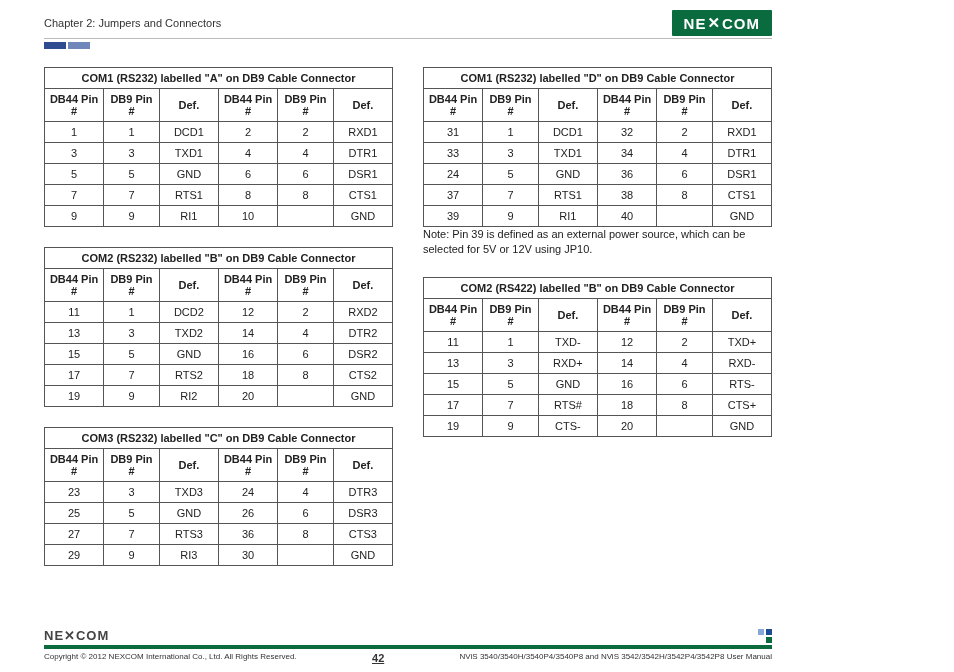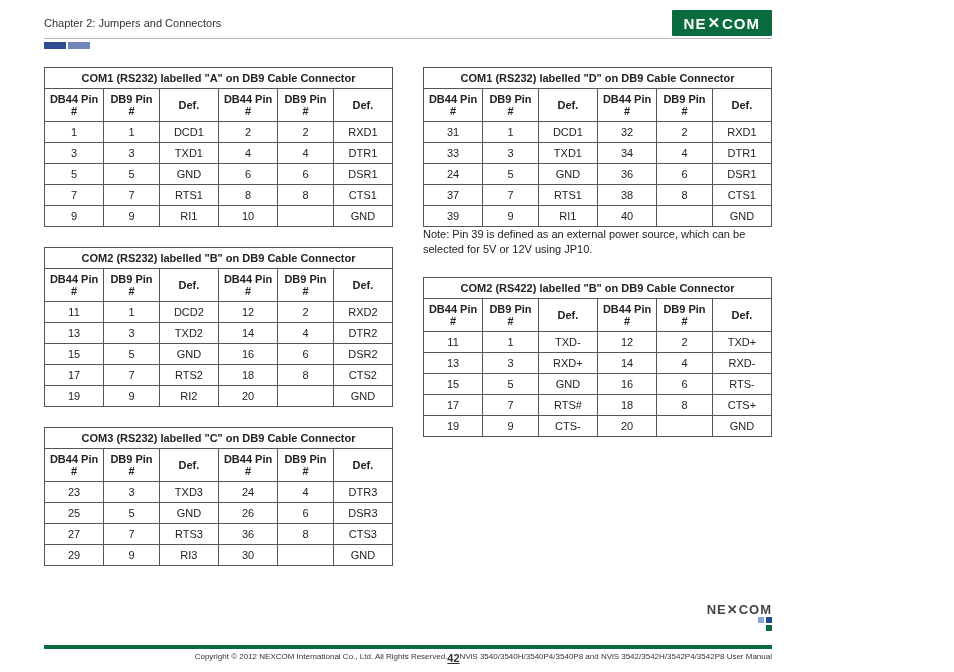--- a/index.html
+++ b/index.html
@@ -72,42 +72,41 @@
   }
   .footer-bar {
     background: #0a6b3f;
     height: 4px;
     width: 100%;
   }
   .footer-row {
     display: flex;
     justify-content: space-between;
     align-items: flex-end;
-    margin-bottom: 14px;
-    flex-direction: column;
+    margin-bottom: 2px;
   }
   .logo-bot {
     background: transparent;
     color: #444;
     font-weight: bold;
     font-size: 13px;
     letter-spacing: 1px;
   }
   .footer-icon {
     width: 14px; height: 14px;
     display: inline-block;
     position: relative;
   }
   .footer-icon .sq { position:absolute; width:6px; height:6px; }
   .footer-icon .tl { background:#86a7d8; top:0; left:0; }
   .footer-icon .tr { background:#1c4c96; top:0; right:0; }
   .footer-icon .br { background:#0a6b3f; bottom:0; right:0; }
   .footer-sub {
     display: flex;
-    justify-content: flex-end;
+    justify-content: space-between;
     font-size: 8px;
     color: #333;
     margin-top: 3px;
   }
   .pagenum { font-weight: bold; font-size: 11px; text-decoration: underline; }
 
   
   .c-db44 { width: 17%; }
   .c-db9  { width: 16%; margin-left: 21px; }
   .c-def  { width: 17%; margin-left: 32px; }

